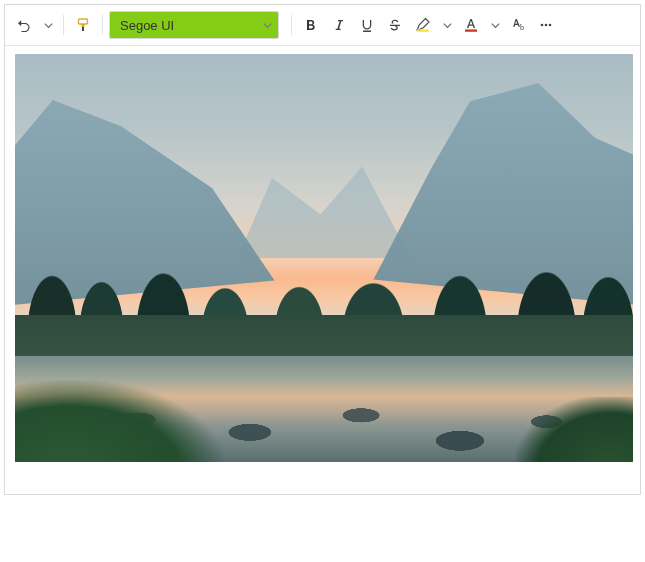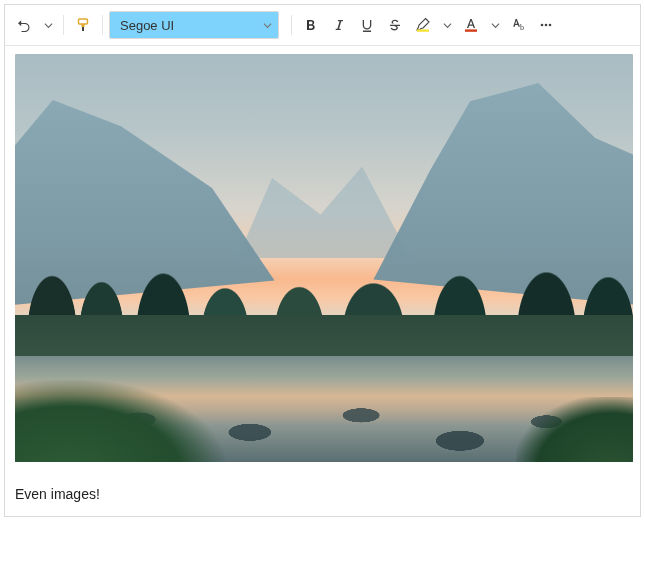--- a/index.html
+++ b/index.html
@@ -51,21 +51,21 @@
     margin: 0 4px;
   }
   .combo {
     display: inline-flex;
     align-items: center;
     justify-content: space-between;
     height: 28px;
     border: 1px solid #d9d9d9;
     border-radius: 2px;
     padding: 0 6px 0 10px;
-    background: #7dd3fc;
+    background: #84cc16;
     cursor: pointer;
     color: #333;
     font-size: 13px;
   }
   .combo.font { width: 170px; margin-right: 6px; }
   .combo.size { width: 58px; margin-right: 6px; }
   .combo .chev { color: #777; }
   .editor-body {
     padding: 8px 10px 10px 10px;
   }
@@ -270,16 +270,15 @@
       <div class="mtn mid"></div>
       <div class="mtn left"></div>
       <div class="mtn right"></div>
       <div class="trees"></div>
       <div class="bank"></div>
       <div class="river"></div>
       <div class="grass"></div>
       <div class="grass r"></div>
     </div>
 
-    <p class="para" style="margin-bottom:2px">Even images!</p>
   </div>
 
 </div>
 
 </body></html>

